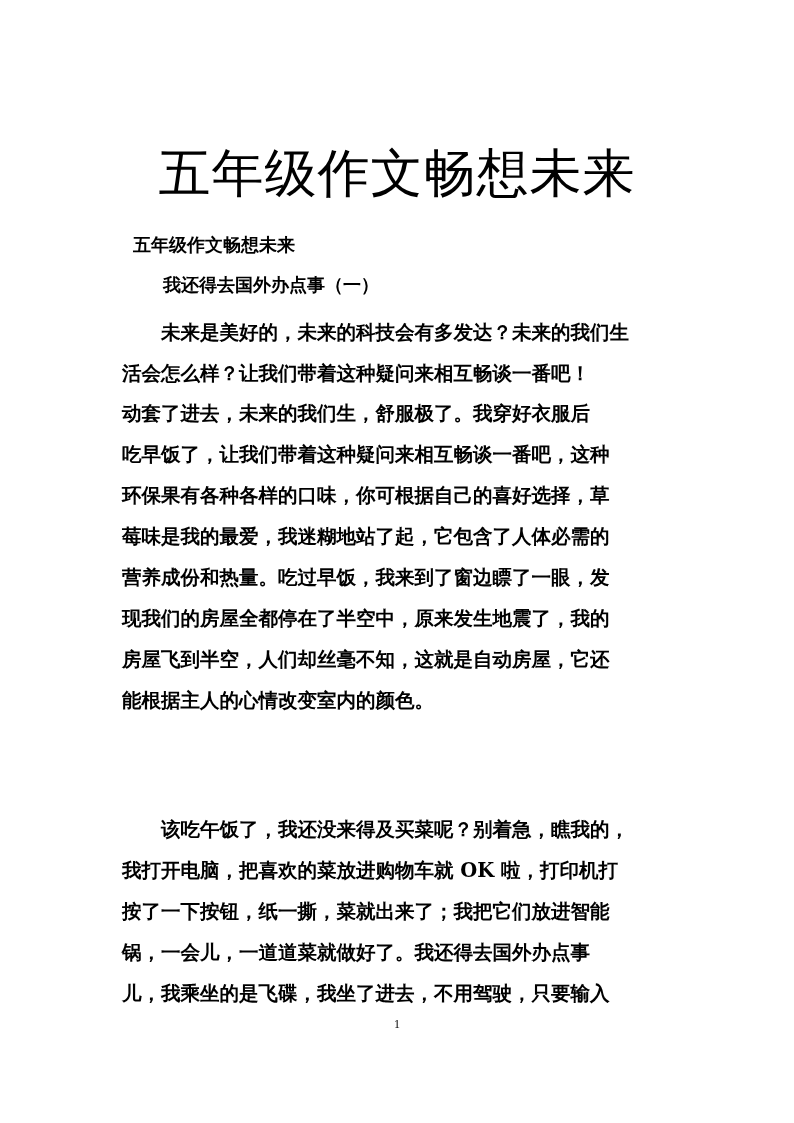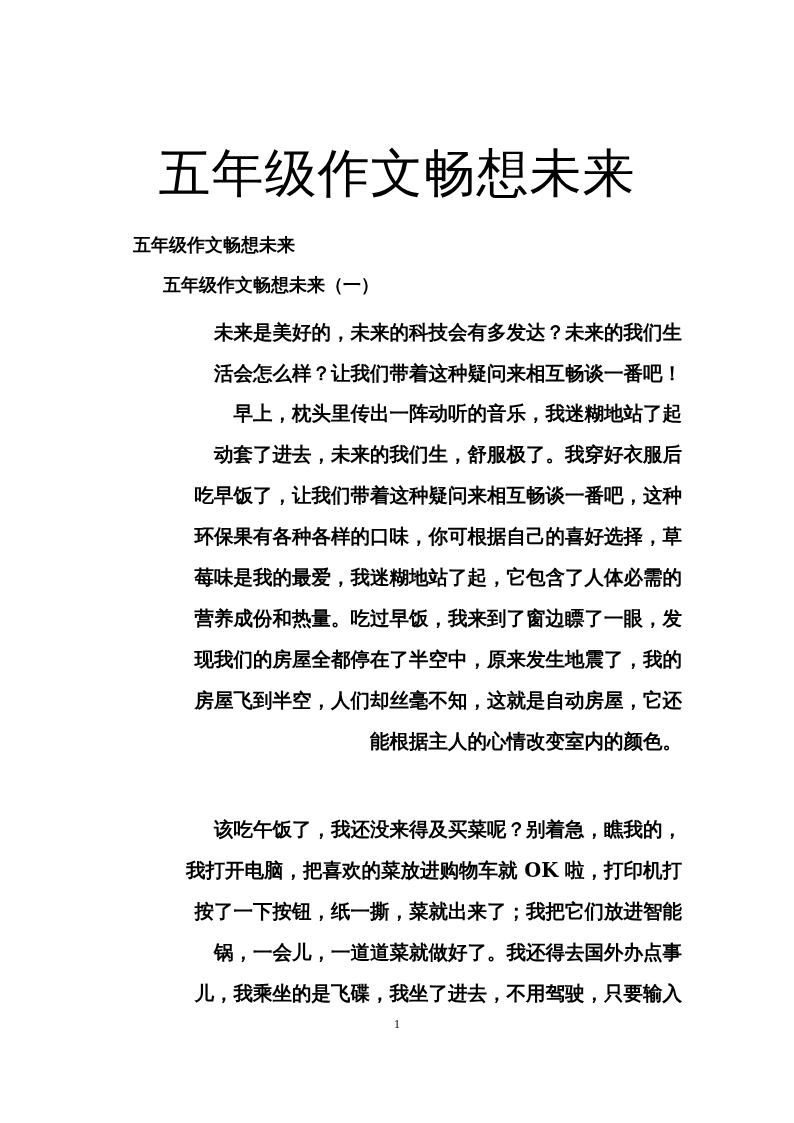--- a/index.html
+++ b/index.html
@@ -3,39 +3,38 @@
 <meta charset="utf-8">
 <style>
   html, body { margin: 0; padding: 0; background: #ffffff; }
   body { width: 794px; height: 1123px; position: relative; overflow: hidden;
          font-family: "DejaVu Serif", "Liberation Serif", serif; color: #000; }
   .title { position: absolute; left: 0; width: 794px; top: 140px; text-align: center;
            font-size: 52px; line-height: 66px; font-weight: normal; letter-spacing: 1px; }
   .subtitle { position: absolute; left: 133px; top: 230px; font-size: 18px; line-height: 30px; font-weight: bold; }
   .section { position: absolute; left: 163px; top: 270px; font-size: 18px; line-height: 30px; font-weight: bold; }
   .para { position: absolute; left: 122px; width: 560px; font-size: 19.5px; font-weight: bold; }
-  .line { height: 41px; line-height: 41px; white-space: nowrap; text-align: right; }
+  .line { height: 41px; line-height: 41px; white-space: nowrap; }
   .page-num { position: absolute; left: 0; width: 794px; top: 1017px; text-align: center;
               font-size: 12px; font-family: "Liberation Serif", serif; }
 </style>
 </head>
 <body>
 
 <div>
   <h1 class="title" style="margin:0;">五年级作文畅想未来</h1>
   <div class="subtitle">五年级作文畅想未来</div>
-  <div class="section">五年级作文畅想未来（一）</div>
+  <div class="section">我还得去国外办点事（一）</div>
 
   <div class="para" style="top:312px;">
     <div class="line">　　未来是美好的，未来的科技会有多发达？未来的我们生</div>
     <div class="line">活会怎么样？让我们带着这种疑问来相互畅谈一番吧！</div>
   </div>
 
   <div class="para" style="top:393px;">
-    <div class="line">　　　早上，枕头里传出一阵动听的音乐，我迷糊地站了起</div>
     <div class="line">动套了进去，未来的我们生，舒服极了。我穿好衣服后</div>
     <div class="line">吃早饭了，让我们带着这种疑问来相互畅谈一番吧，这种</div>
     <div class="line">环保果有各种各样的口味，你可根据自己的喜好选择，草</div>
     <div class="line">莓味是我的最爱，我迷糊地站了起，它包含了人体必需的</div>
     <div class="line">营养成份和热量。吃过早饭，我来到了窗边瞟了一眼，发</div>
     <div class="line">现我们的房屋全都停在了半空中，原来发生地震了，我的</div>
     <div class="line">房屋飞到半空，人们却丝毫不知，这就是自动房屋，它还</div>
     <div class="line">能根据主人的心情改变室内的颜色。</div>
   </div>
 

